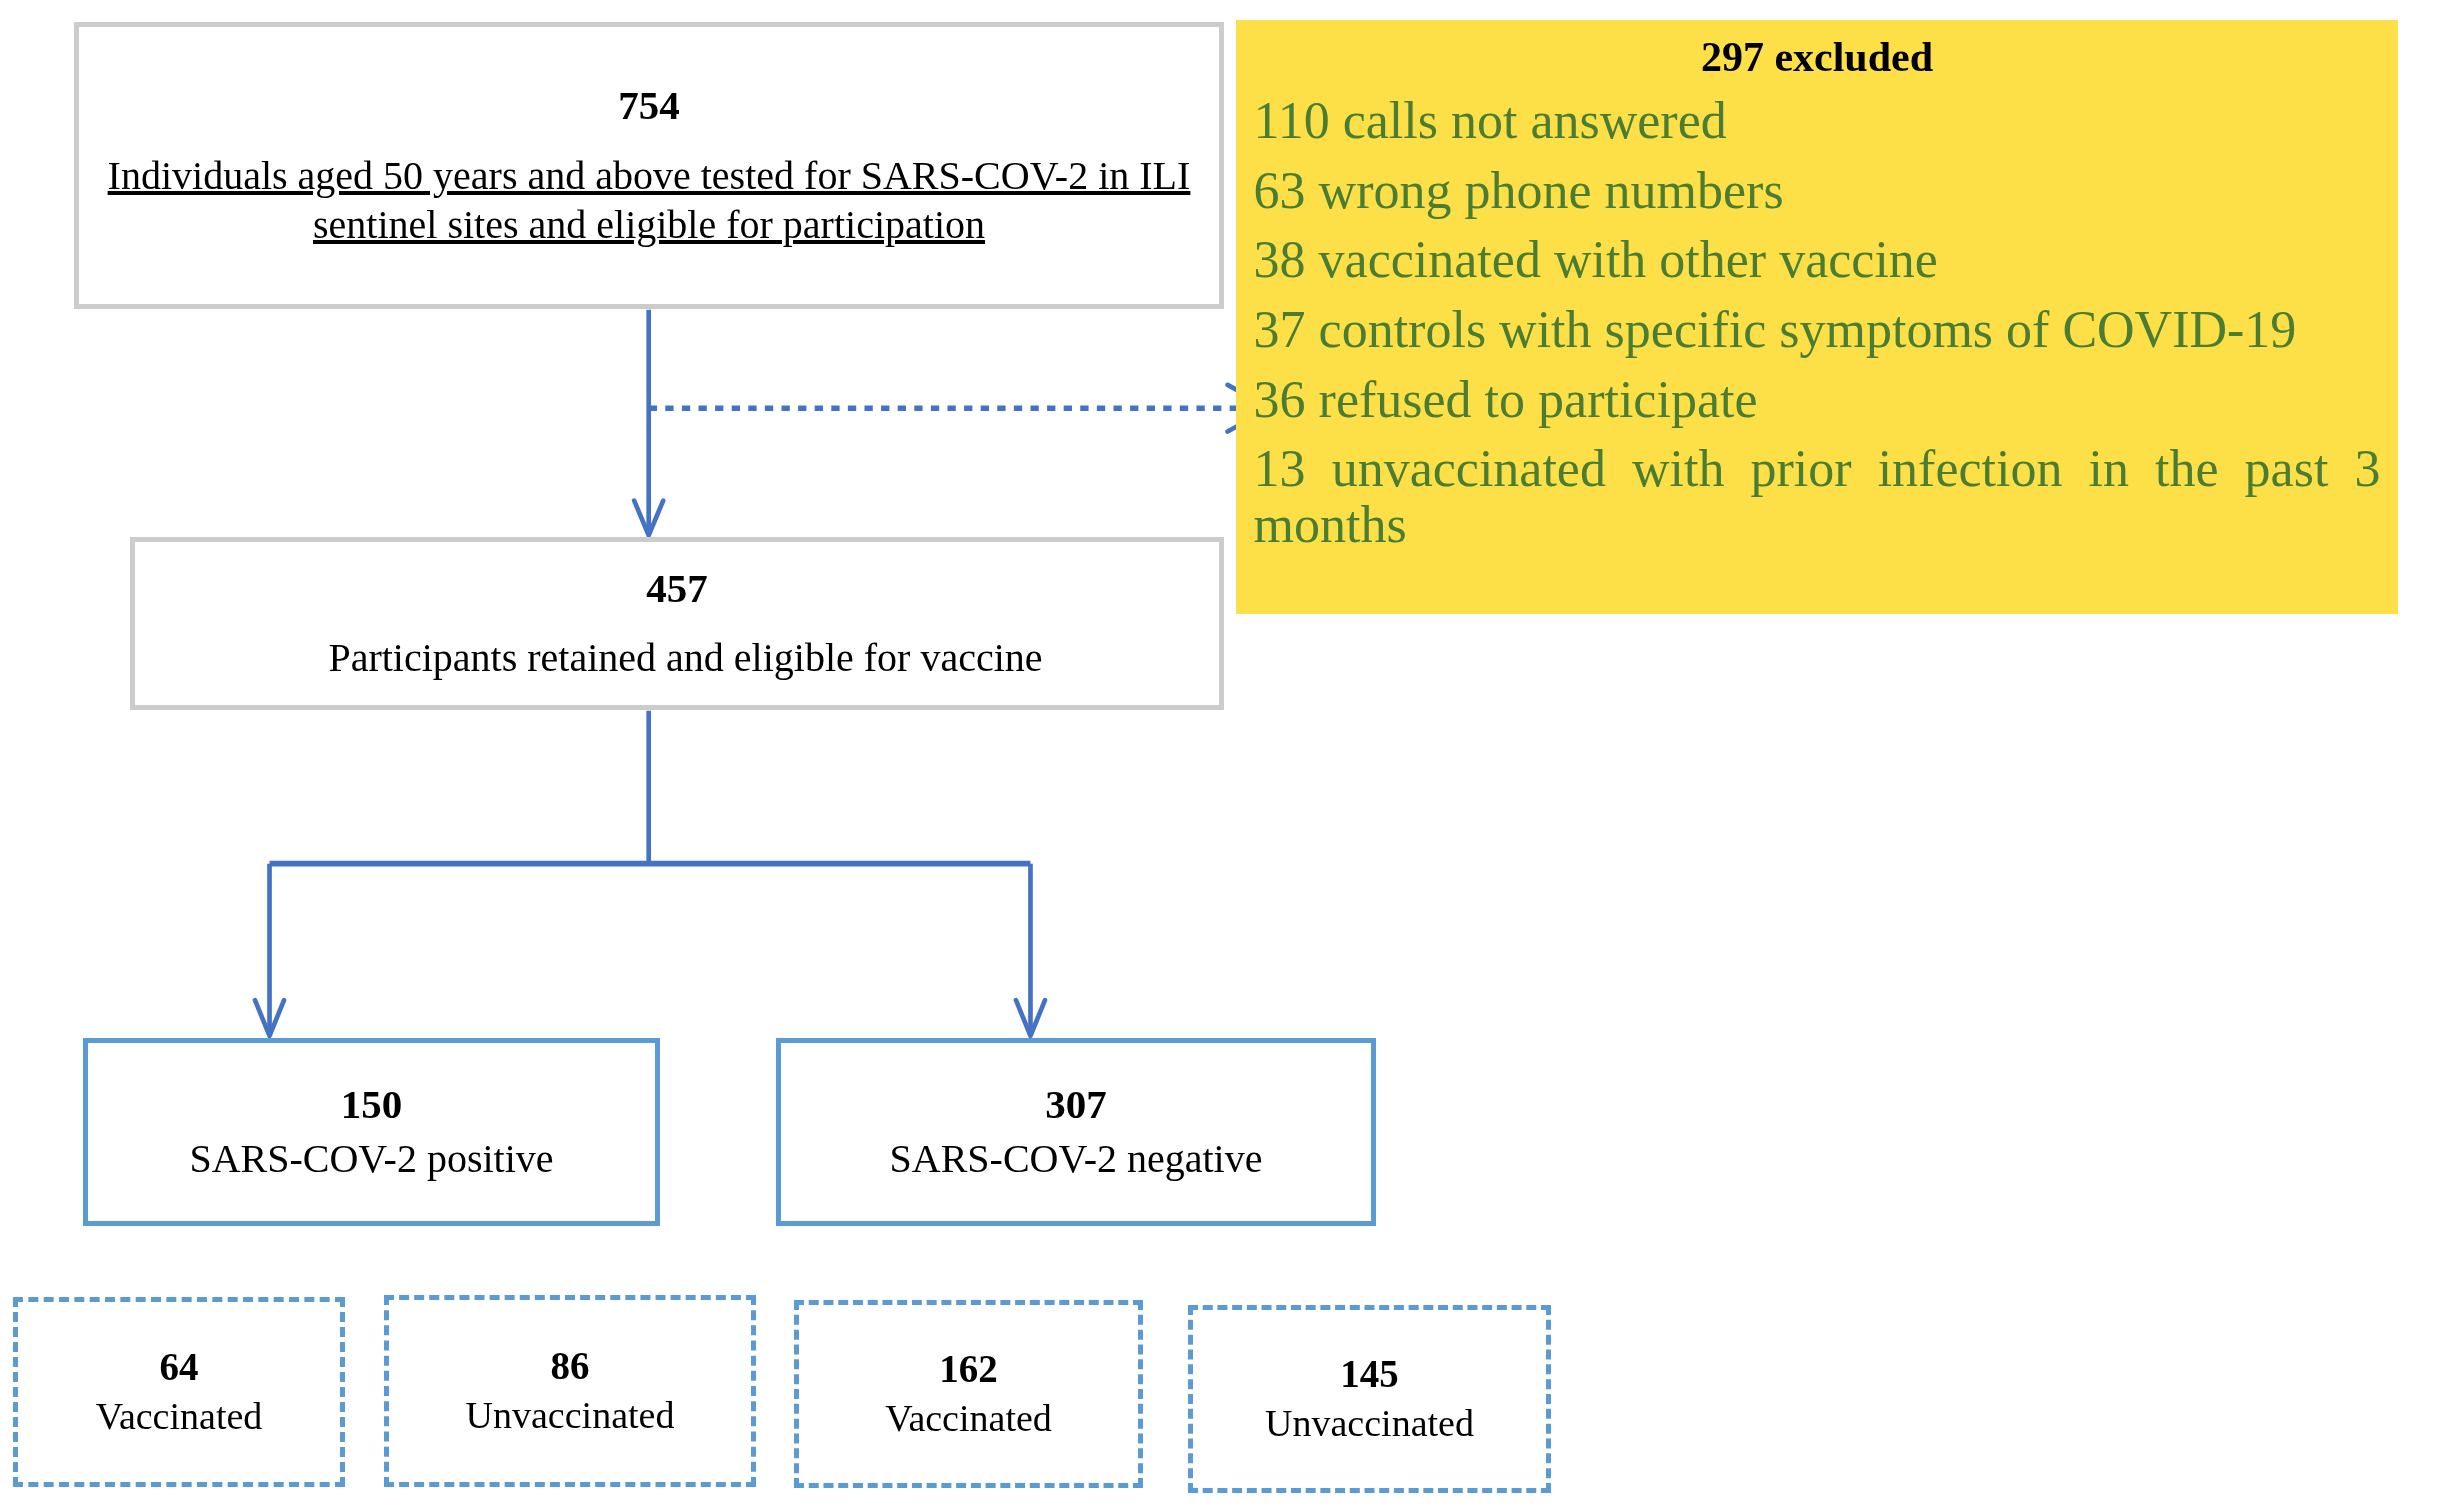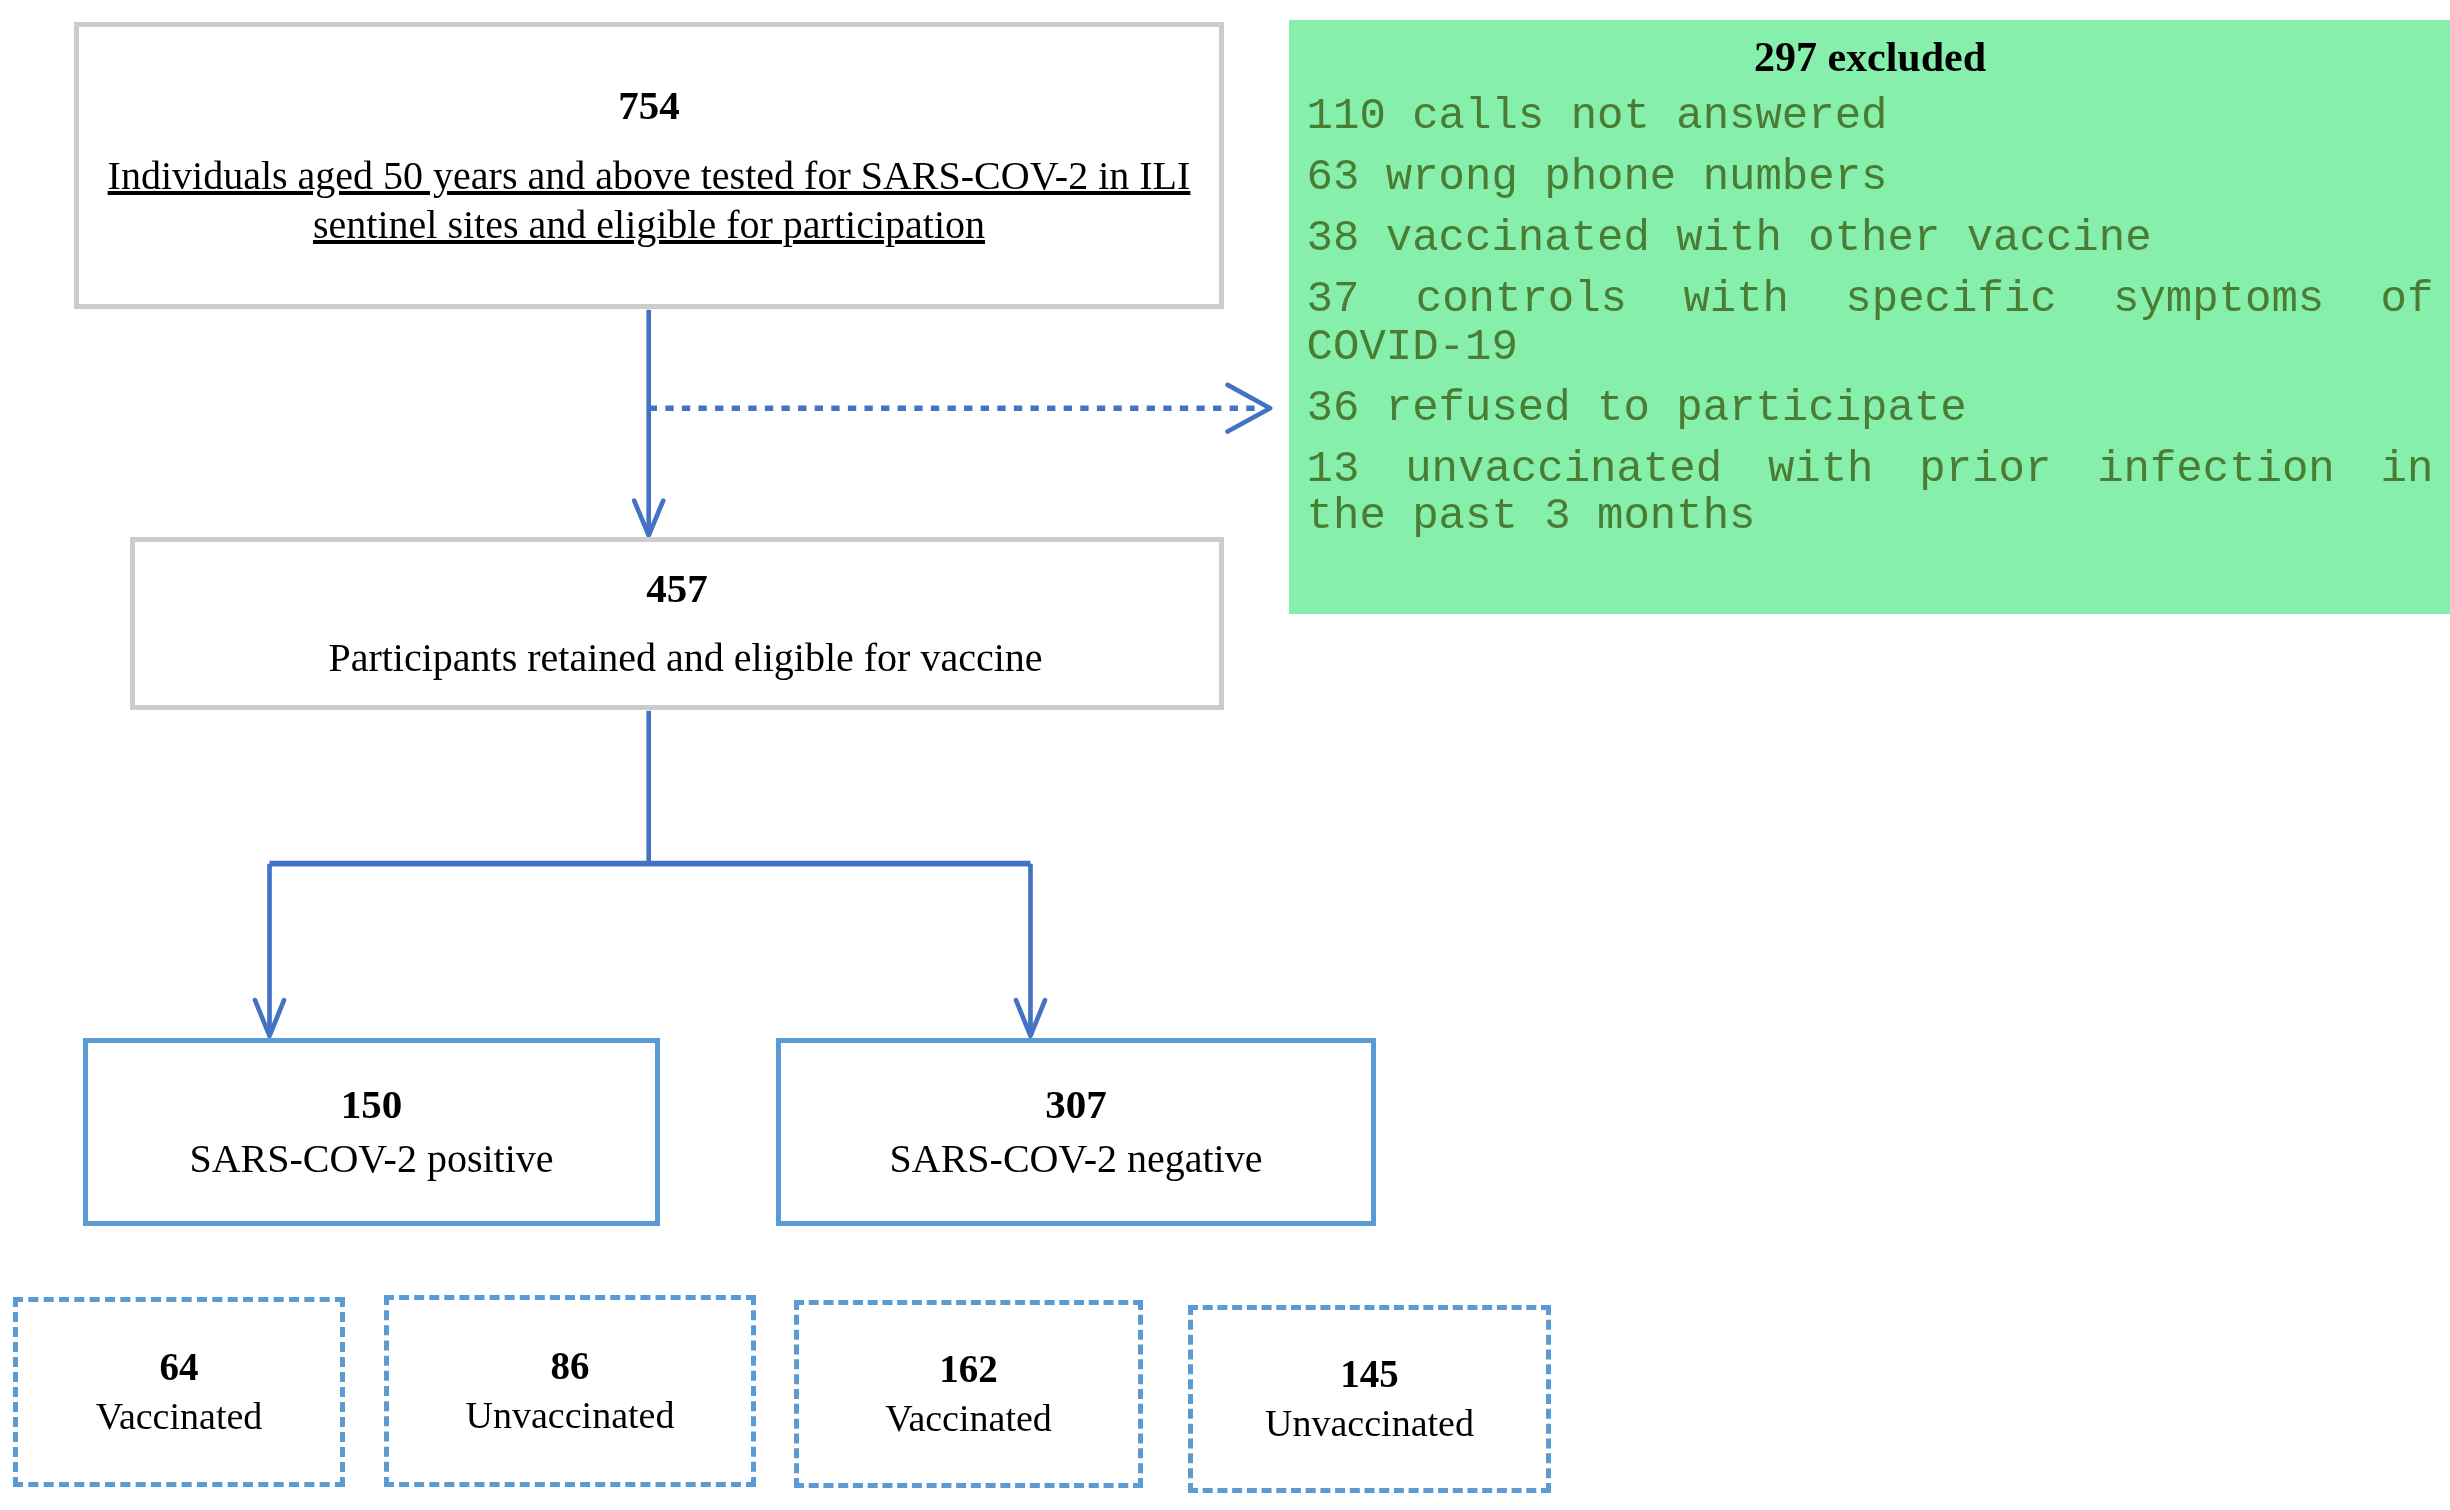--- a/index.html
+++ b/index.html
@@ -88,42 +88,41 @@
   .leaf .desc  { font-size: 38px; font-family: Liberation Serif, serif; }
 
   #leaf-pos-vax    { left: 13px;   top: 1297px; width: 332px; height: 190px; }
   #leaf-pos-unvax  { left: 384px;  top: 1295px; width: 372px; height: 192px; }
   #leaf-neg-vax    { left: 794px; top: 1300px; width: 349px; height: 188px; }
   #leaf-neg-unvax  { left: 1188px; top: 1305px; width: 363px; height: 188px; }
 
   
   #panel-excluded {
     position: absolute;
-    left: 1289px; top: 20px;
+    left: 1236px; top: 20px;
     width: 1162px; height: 594px;
-    background: #86efac;
+    background: #fde047;
     box-sizing: border-box;
     padding: 13.5px 17.6px 0 17.6px;
     color: #000;
   }
   #panel-excluded .panel-title {
     text-align: center;
     font-weight: bold;
     font-size: 42px;
     line-height: 1.12;
     color: #000000;
     margin-bottom: 12.5px;
   }
   #panel-excluded .reason {
     color: #4a7d33;
-    font-size: 44px;
+    font-size: 52px;
     line-height: 1.08;
     margin: 0 0 13.5px 0;
     text-align: justify;
-    font-family: Liberation Mono, monospace;
   }
   #panel-excluded .reason.last {
     margin-bottom: 0;
   }
 
   
   #wires {
     position: absolute;
     left: 0; top: 0;
     width: 2450px; height: 1510px;

